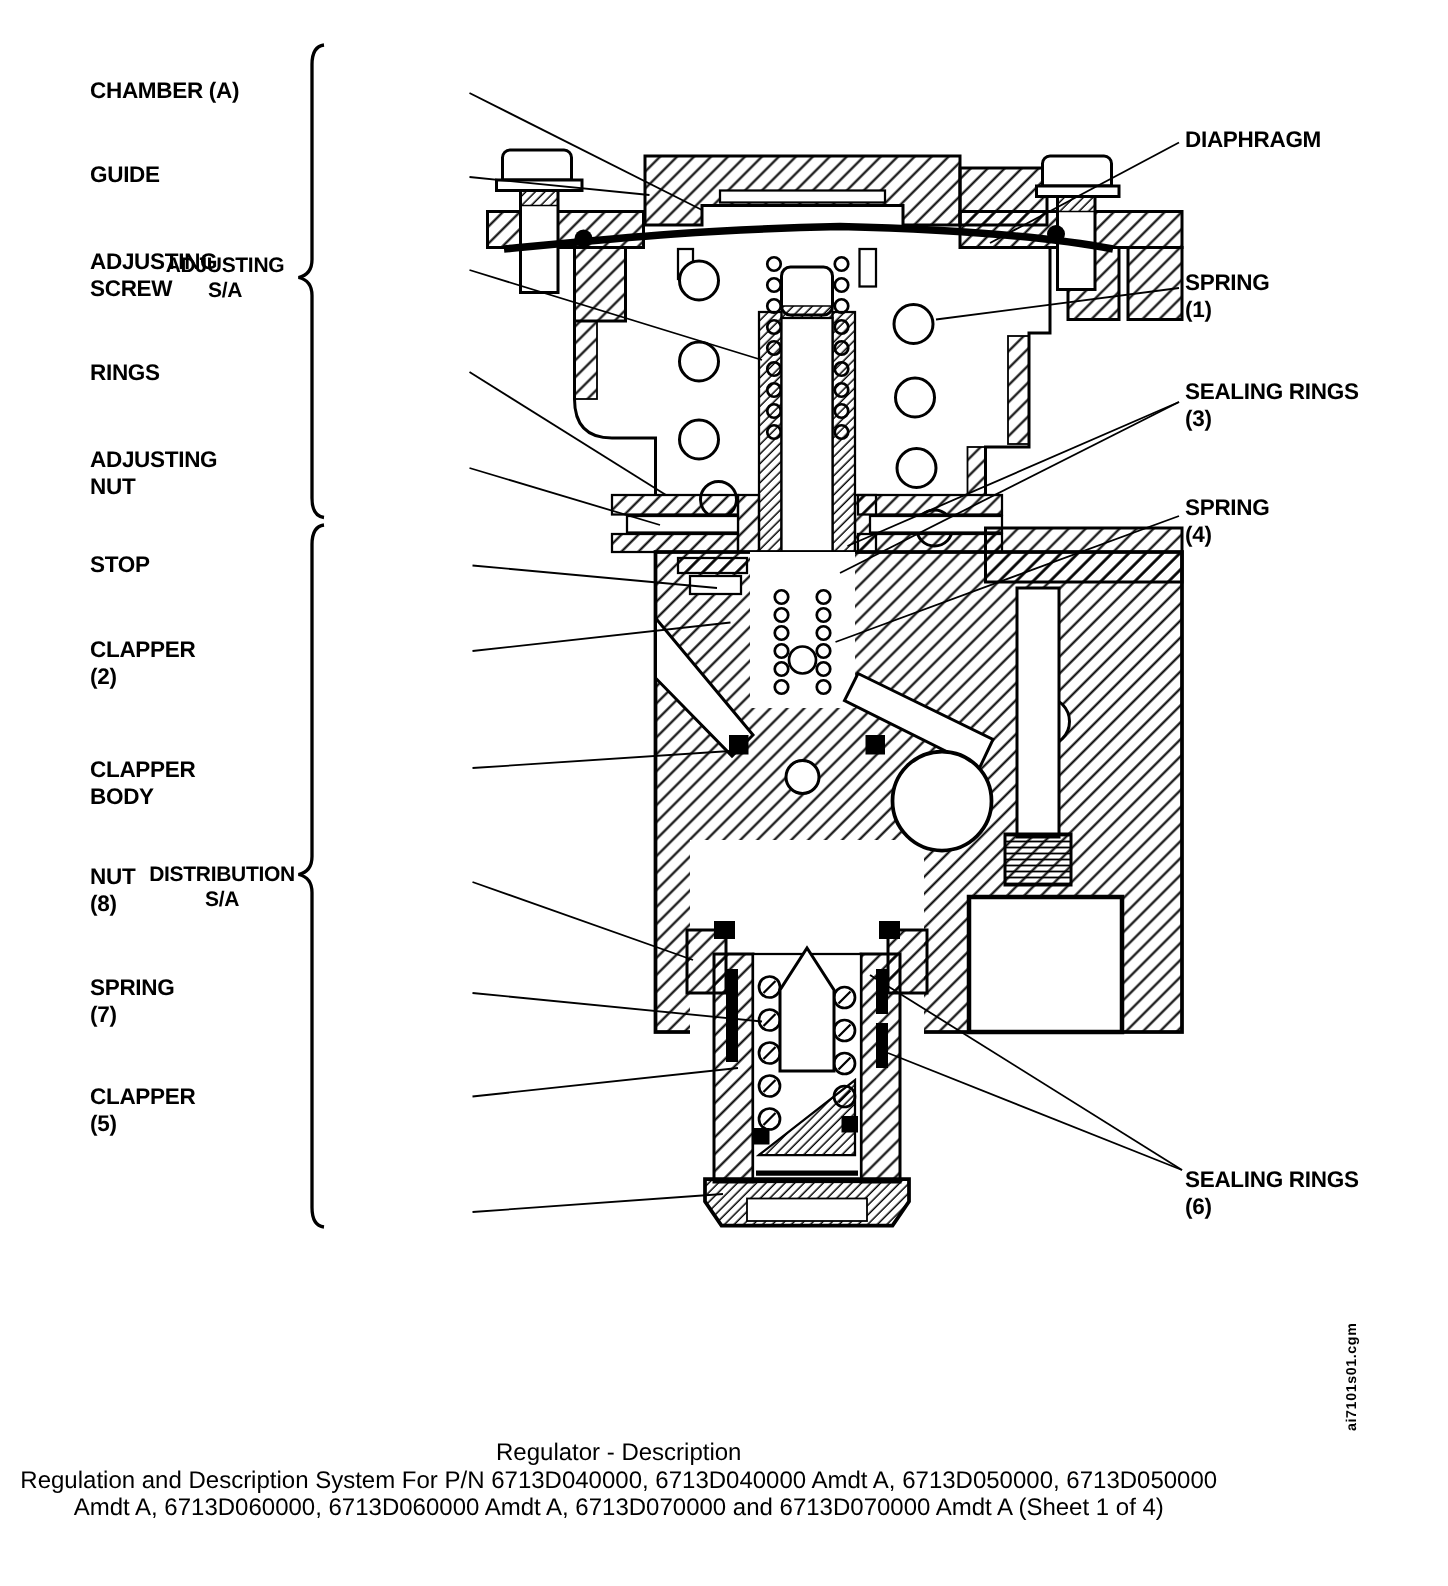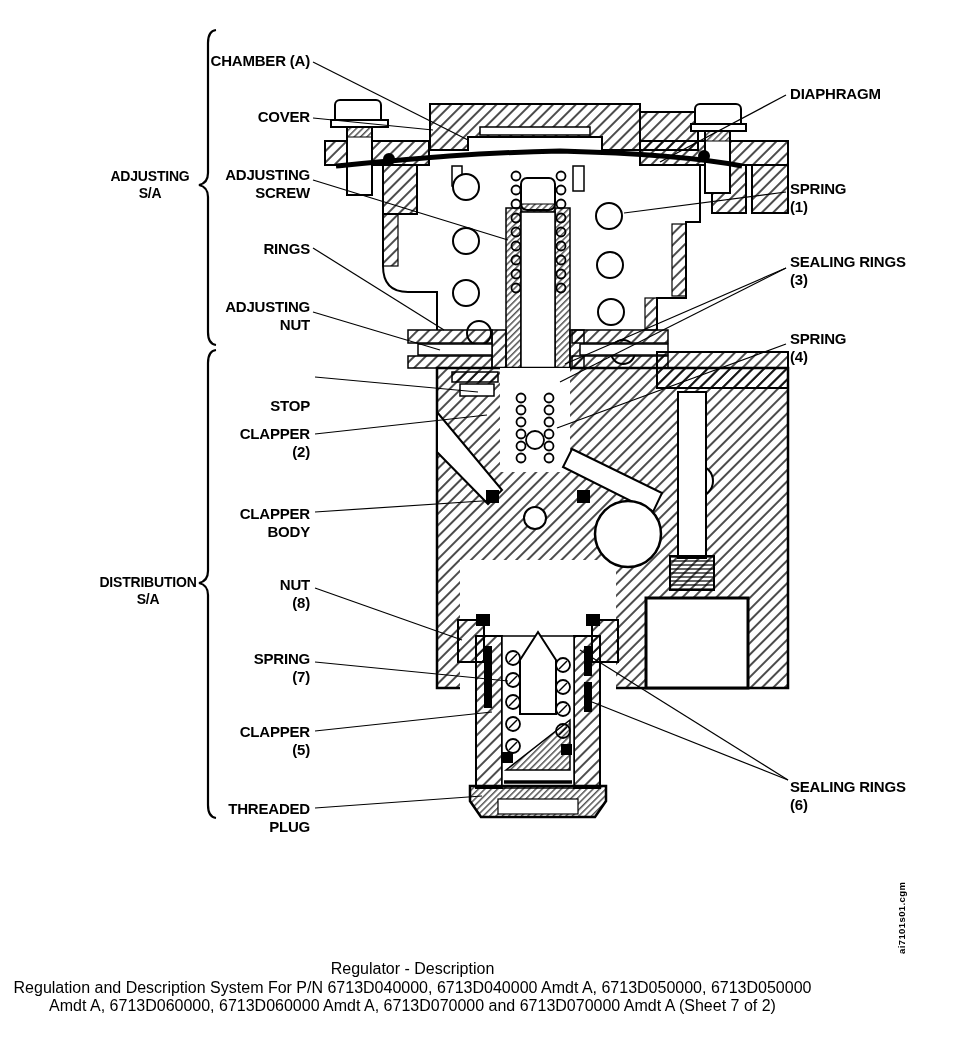--- a/index.html
+++ b/index.html
@@ -1,21 +1,21 @@
 <!DOCTYPE html>
 <html><head>
 <meta charset="utf-8">
 <style>
   html,body{margin:0;padding:0;background:#ffffff;}
   .stage{position:relative;width:965px;height:1057px;background:#ffffff;overflow:hidden;
          font-family:"Liberation Sans", sans-serif;color:#000;}
   svg{position:absolute;left:0;top:0;}
   .lbl{position:absolute;font-weight:700;font-size:15px;line-height:17.5px;
        white-space:pre-line;letter-spacing:-0.2px;}
-  .lbl-left{left:60px;width:250px;text-align:right;}
+  .lbl-left{left:60px;width:250px;}
   .lbl-right{left:790px;width:180px;text-align:left;}
   .grp{position:absolute;font-weight:700;font-size:14px;line-height:16.5px;
        text-align:center;white-space:pre-line;letter-spacing:-0.2px;}
   .caption{position:absolute;left:0;top:960px;width:825px;text-align:center;
            font-size:16px;line-height:18.5px;font-weight:400;}
   .caption div{margin:0;}
   .watermark{position:absolute;left:896px;top:860px;height:94px;
              writing-mode:vertical-rl;transform:rotate(180deg);
              font-size:9.5px;font-weight:700;letter-spacing:0.4px;}
 </style>
@@ -251,51 +251,49 @@
       <line x1="788" y1="780" x2="592" y2="702"></line>
     </g>
   </svg>
 
   <div class="grp" style="left:88px;top:168px;width:124px;">ADJUSTING
 S/A</div>
   <div class="grp" style="left:84px;top:574px;width:128px;">DISTRIBUTION
 S/A</div>
 
   <div class="lbl lbl-left" style="top:52px;">CHAMBER (A)</div>
-  <div class="lbl lbl-left" style="top:108px;">COVER</div>
+  <div class="lbl lbl-left" style="top:108px;">GUIDE</div>
   <div class="lbl lbl-left" style="top:166px;">ADJUSTING
 SCREW</div>
   <div class="lbl lbl-left" style="top:240px;">RINGS</div>
   <div class="lbl lbl-left" style="top:298px;">ADJUSTING
 NUT</div>
-  <div class="lbl lbl-left" style="top:368px;margin-top:29px;">STOP</div>
+  <div class="lbl lbl-left" style="top:368px;">STOP</div>
   <div class="lbl lbl-left" style="top:425px;">CLAPPER
 (2)</div>
   <div class="lbl lbl-left" style="top:505px;">CLAPPER
 BODY</div>
   <div class="lbl lbl-left" style="top:576px;">NUT
 (8)</div>
   <div class="lbl lbl-left" style="top:650px;">SPRING
 (7)</div>
   <div class="lbl lbl-left" style="top:723px;">CLAPPER
 (5)</div>
-  <div class="lbl lbl-left" style="top:800px;">THREADED
-PLUG</div>
 
   <div class="lbl lbl-right" style="top:85px;">DIAPHRAGM</div>
   <div class="lbl lbl-right" style="top:180px;">SPRING
 (1)</div>
   <div class="lbl lbl-right" style="top:253px;">SEALING RINGS
 (3)</div>
   <div class="lbl lbl-right" style="top:330px;">SPRING
 (4)</div>
   <div class="lbl lbl-right" style="top:778px;">SEALING RINGS
 (6)</div>
 
   <div class="watermark">ai7101s01.cgm</div>
 
   <div class="caption">
     <div>Regulator - Description</div>
     <div>Regulation and Description System For P/N 6713D040000, 6713D040000 Amdt A, 6713D050000, 6713D050000</div>
-    <div>Amdt A, 6713D060000, 6713D060000 Amdt A, 6713D070000 and 6713D070000 Amdt A (Sheet 7 of 2)</div>
+    <div>Amdt A, 6713D060000, 6713D060000 Amdt A, 6713D070000 and 6713D070000 Amdt A (Sheet 1 of 4)</div>
   </div>
 
 </div>
 
 </body></html>

